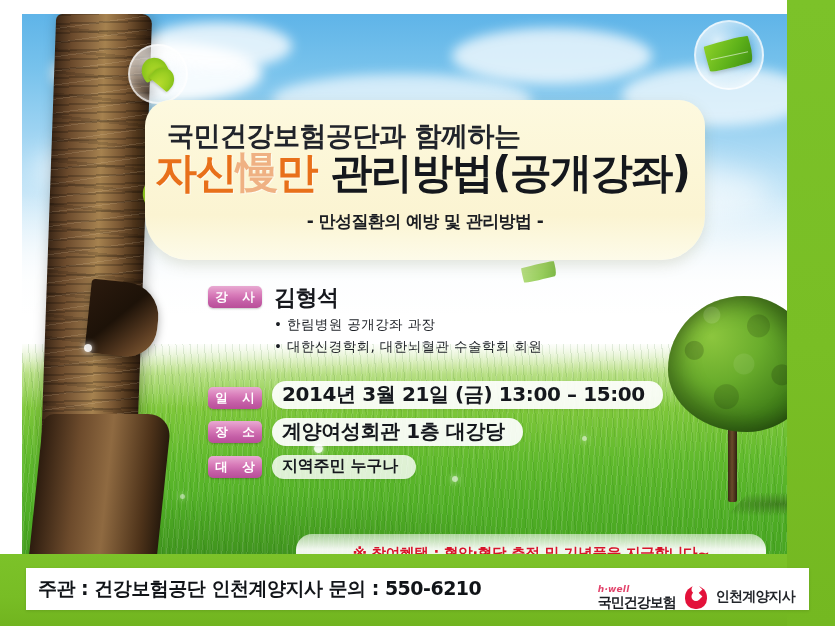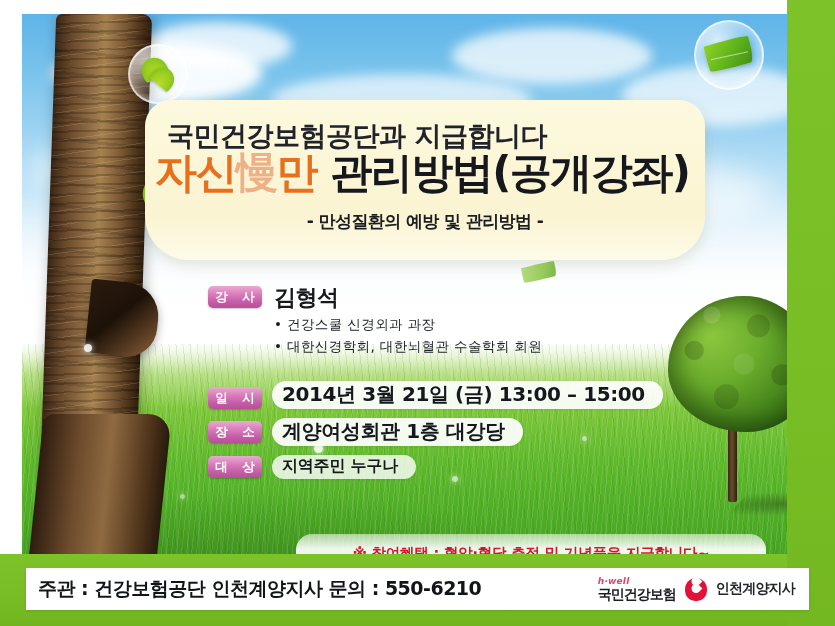--- a/index.html
+++ b/index.html
@@ -238,21 +238,21 @@
   .footer-bar{
     position:absolute;left:26px;bottom:16px;width:783px;height:42px;z-index:50;
     background:#ffffff;
     display:flex;align-items:center;
     box-shadow:0 1px 3px rgba(0,0,0,.12);
   }
   .footer-text{
     margin-left:12px;font-size:19px;font-weight:800;color:#111418;letter-spacing:-.5px;white-space:nowrap;
   }
   .logo-wrap{
-    position:absolute;right:14px;top:0;height:42px;display:flex;align-items:center;gap:9px;
+    position:absolute;right:14px;top:0;height:58px;display:flex;align-items:center;gap:9px;
   }
   .logo-nhis{display:flex;flex-direction:column;line-height:1;}
   .hwell{font-size:9px;font-weight:700;color:#e2436b;font-style:italic;letter-spacing:.2px;margin-bottom:1px;}
   .nhis-kr{font-size:14px;font-weight:800;color:#1a1d22;letter-spacing:-1px;}
   .heartmark{
     position:relative;width:22px;height:23px;border-radius:50% 50% 46% 46%;
     background:#e3113a;
   }
   .heartmark::before{
     content:"";position:absolute;left:50%;top:6px;transform:translateX(-50%) rotate(-45deg);
@@ -317,35 +317,35 @@
       <div class="leaf-shape" style="left:10px;top:18px;width:46px;height:28px;transform:rotate(-16deg);">
         <div class="leaf-vein" style="left:4px;top:14px;width:38px;transform:rotate(4deg);"></div>
       </div>
     </div>
 
     <div class="mini-leaf"></div>
 
   </div>
 
   <div class="title-panel">
-    <div class="t-line1">국민건강보험공단과 지급합니다</div>
+    <div class="t-line1">국민건강보험공단과 함께하는</div>
     <div class="t-line2">
       <span class="t-orange">자신</span><span class="t-tan">慢</span><span class="t-orange">만</span>&nbsp;<span class="t-dark">관리방법(공개강좌)</span>
     </div>
     <div class="t-line3">- 만성질환의 예방 및 관리방법 -</div>
   </div>
 
   <div class="info">
 
     <div class="row">
       <div class="badge">강 사</div>
       <div style="margin-left:12px;">
         <div class="speaker-name">김형석</div>
         <ul class="bullets">
-          <li>건강스쿨 신경외과 과장</li>
+          <li>한림병원 공개강좌 과장</li>
           <li>대한신경학회, 대한뇌혈관 수술학회 회원</li>
         </ul>
       </div>
     </div>
 
     <div class="row-gap"></div>
     <div style="height:12px;"></div>
 
     <div class="row" style="align-items:flex-end;">
       <div class="badge">일 시</div>

